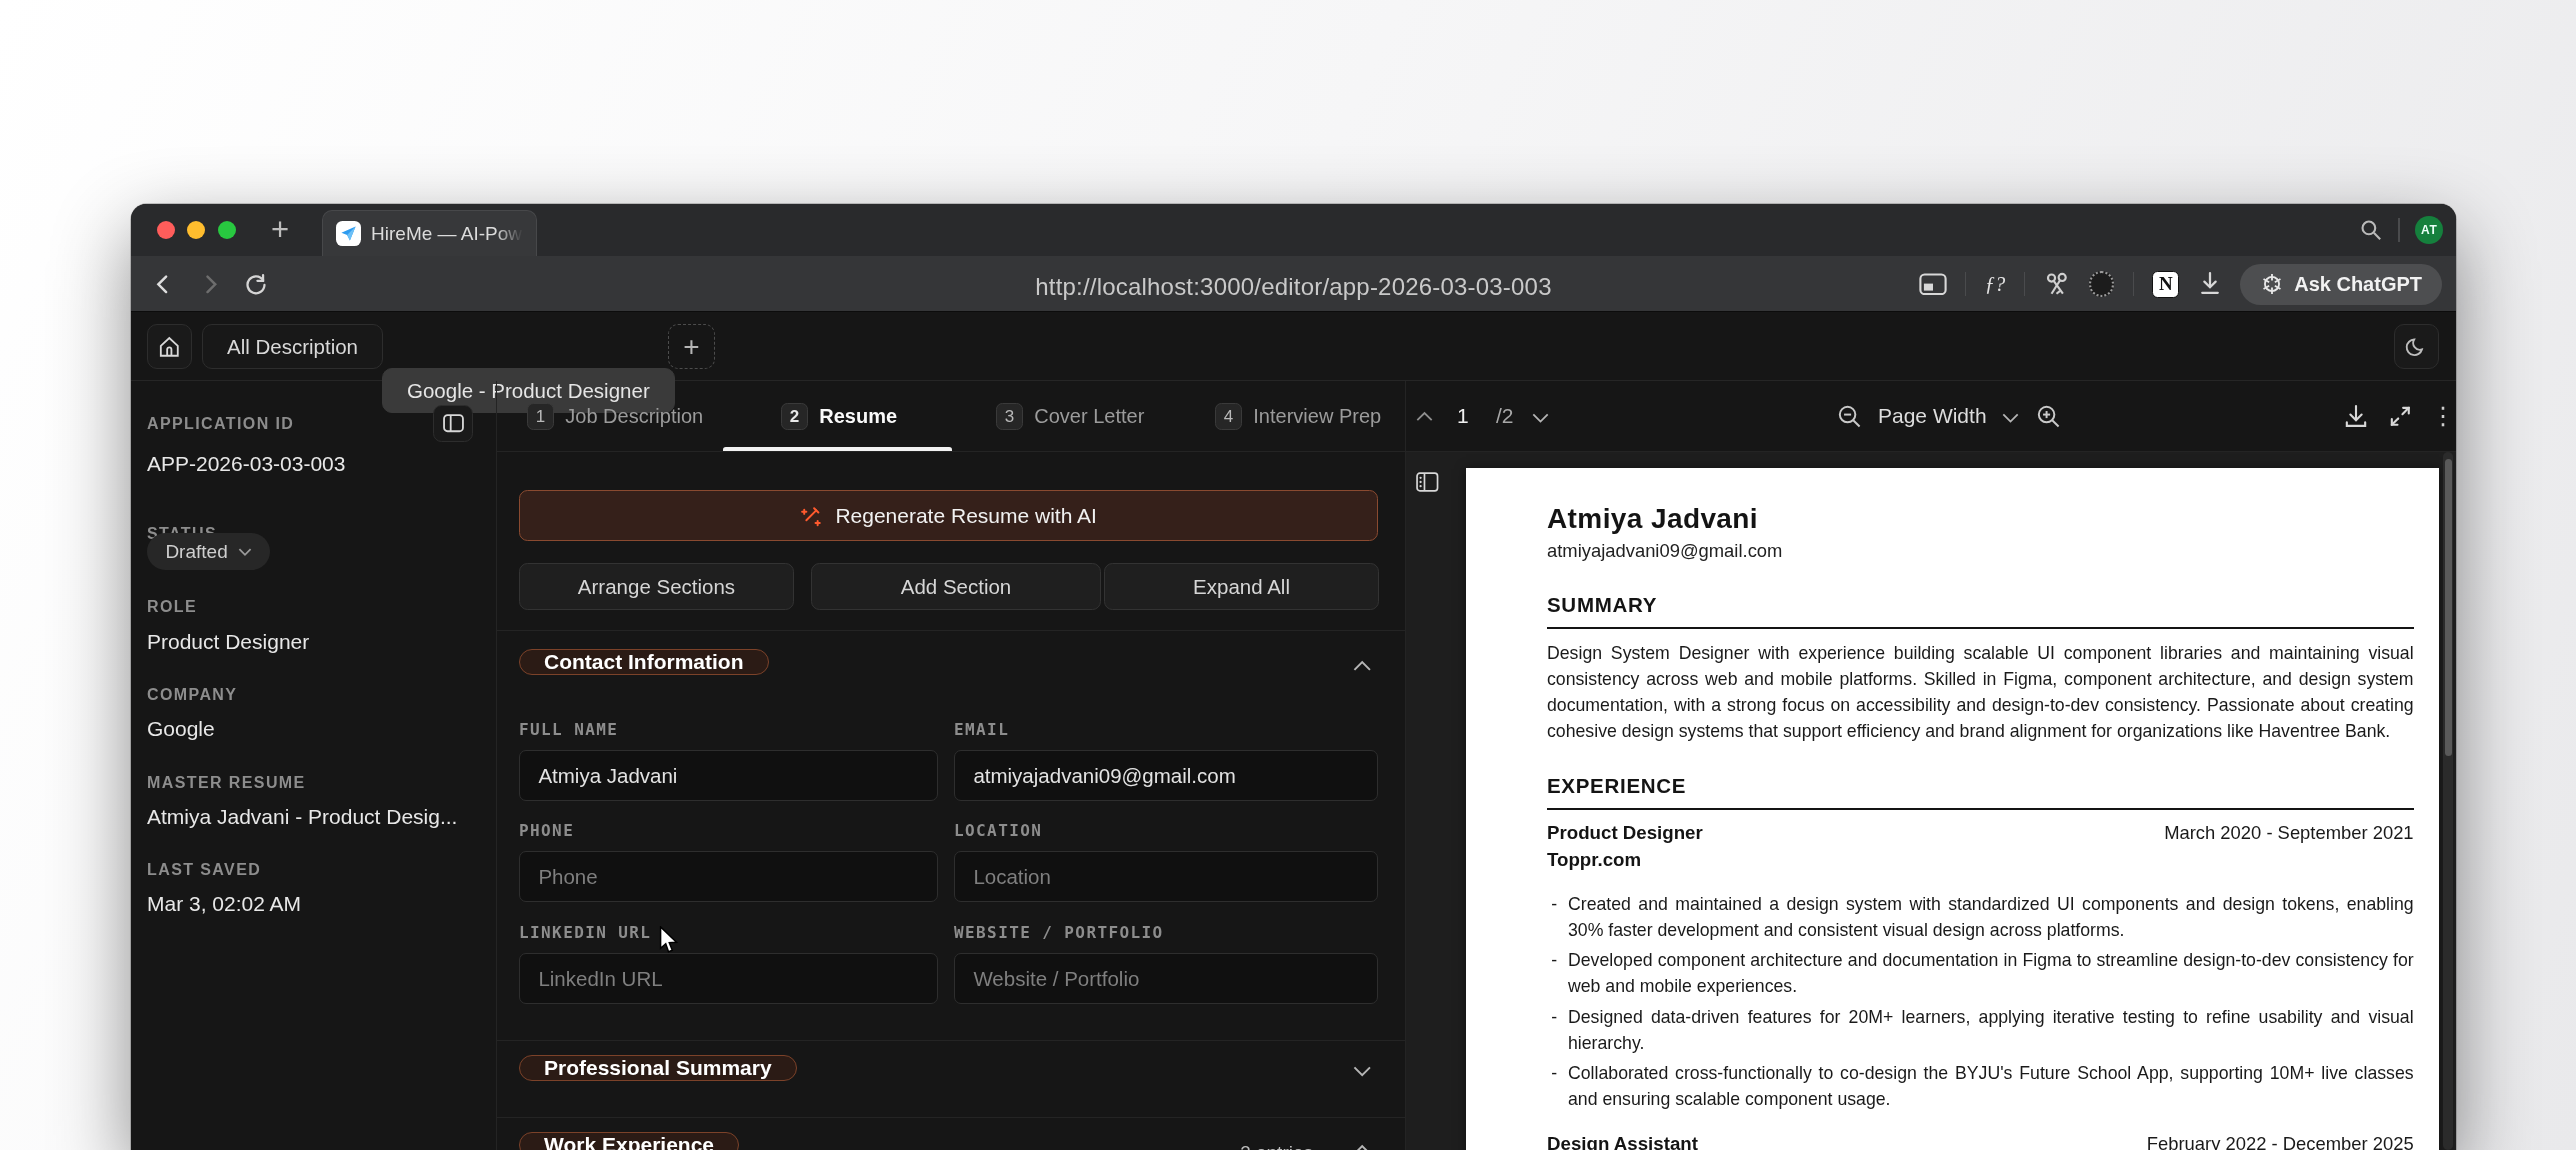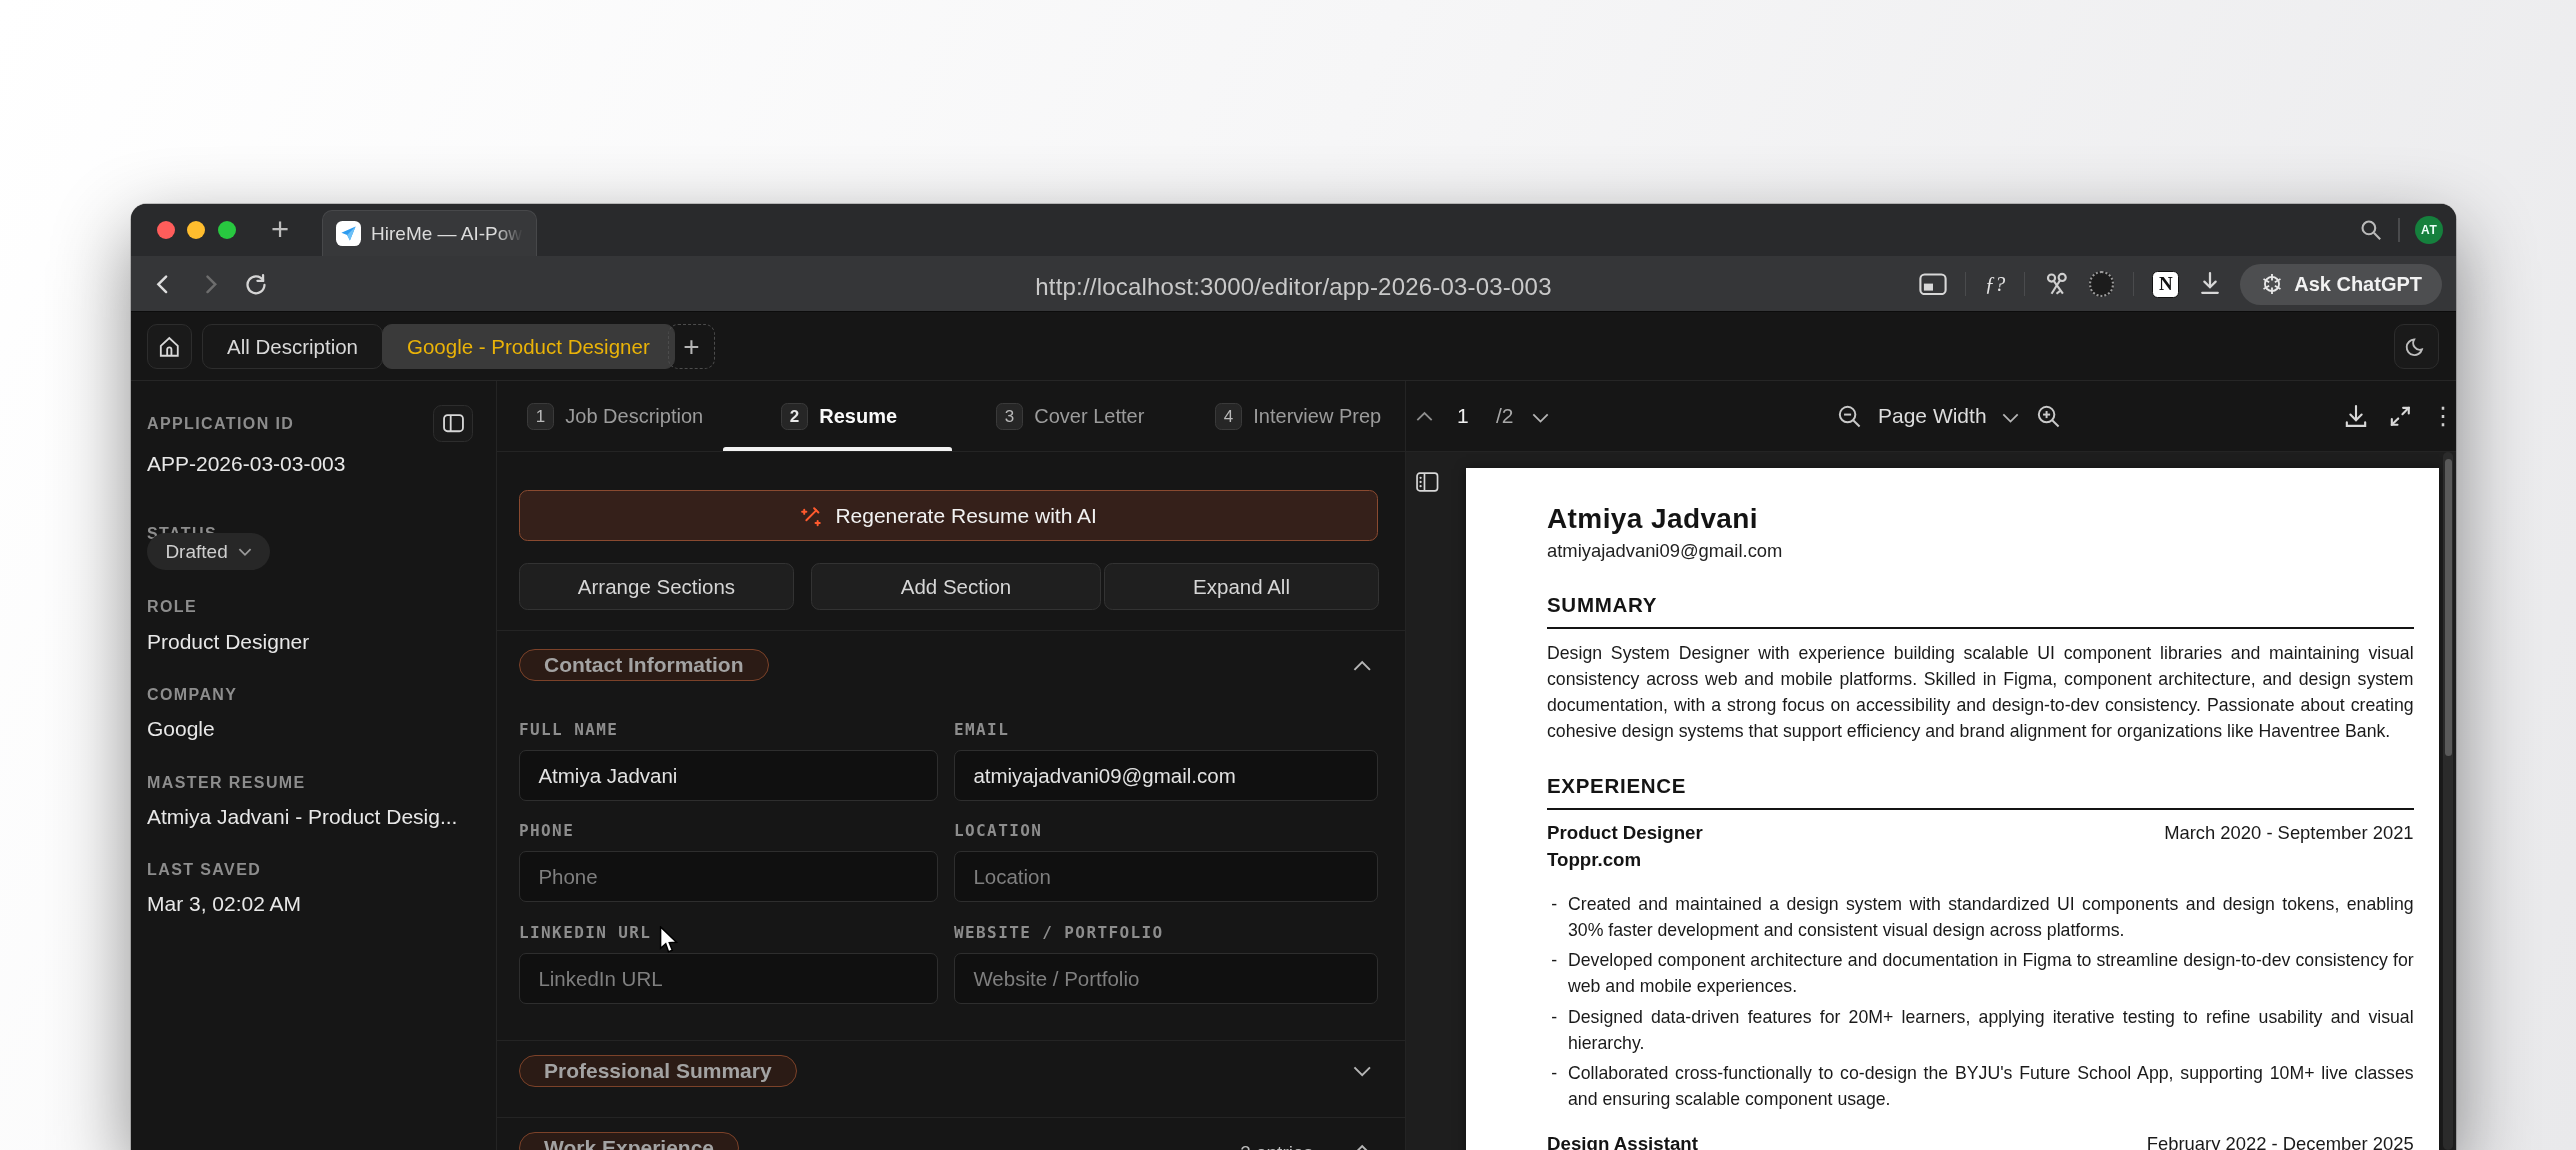--- a/index.html
+++ b/index.html
@@ -42,21 +42,21 @@
   .fntq { font-family:"Liberation Serif",serif; font-style:italic; font-size:20.5px; color:#e3e3e3; }
   .askgpt { height:41px; border-radius:705px; background:#4d4e50; display:flex; align-items:center; gap:10px;
             padding:0 20px; font-size:20px; font-weight:bold; color:#f2f2f2; }
   
   .app { position:absolute; left:0; top:109px; right:0; bottom:0; background:#161616; }
   .app-header { position:absolute; left:0; top:0; width:100%; height:68px; border-bottom:0.7px solid #262626; }
   .sqbtn { position:absolute; top:11.3px; width:45px; height:45px; border:0.7px solid #2d2d2d; border-radius:10px;
            background:#1a1a1a; display:flex; align-items:center; justify-content:center; }
   .hdr-pill { position:absolute; top:11.3px; height:45px; border:0.7px solid #2d2d2d; border-radius:10px; background:#181818;
               display:flex; align-items:center; padding:0 24px; font-size:20.5px; color:#d9d9d9; }
-  .hdr-pill.active { background:#3a3a3a; border-color:#3a3a3a; color:#eab308; }
+  .hdr-pill.active { background:#3a3a3a; border-color:#3a3a3a; color:#e5e5e5;margin-top:44px; }
   .hdr-plus { position:absolute; top:11.3px; width:47px; height:45px; border:1.4px dashed #4c4c4c; border-radius:10px;
               color:#b5b5b5; font-size:28px; font-weight:300; display:flex; align-items:center; justify-content:center; background:transparent;}
   .app-body { position:absolute; left:0; top:68px; right:0; bottom:0; }
   
   .sidebar { position:absolute; left:0; top:0; width:366px; height:100%; border-right:0.7px solid #242424; }
   .mono-label { font-family:Liberation Sans, sans-serif; font-size:16px; font-weight:bold; letter-spacing:1.4px; color:#8d8d8d; position:absolute; left:16px; white-space:nowrap; }
   .side-val { position:absolute; left:16px; font-size:21px; color:#e8e8e8; white-space:nowrap; max-width:332px; overflow:hidden; }
   .status-pill { position:absolute; left:16px; height:37px; border-radius:705px; background:#272727; color:#cfcfcf;
                  font-size:19px; display:flex; align-items:center; gap:10px; padding:0 18.4px; }
   .collapse-btn { position:absolute; left:302px; top:24px; width:40px; height:37px; border:0.7px solid #2d2d2d; border-radius:8.5px; background:#1a1a1a; display:flex; align-items:center; justify-content:center;}
@@ -68,22 +68,22 @@
                color:#b9b9b9; font-size:17px; display:flex; align-items:center; justify-content:center; }
   .etab.active { color:#fafafa; font-weight:bold; }
   .etab.active .num { color:#e8e8e8; }
   .tab-underline { position:absolute; left:226px; bottom:0; width:229px; height:4.2px; background:#f2f2f2; border-radius:2.8px 2.8px 0 0; }
   .regen { position:absolute; left:22px; top:109px; width:859px; height:51px; border-radius:8.5px;
            background:#35201a; border:1.4px solid #8a4a30; display:flex; align-items:center; justify-content:center; gap:12.7px;
            color:#f1f1f1; font-size:21px; }
   .btn3 { position:absolute; top:182px; height:47px; border-radius:8.5px; background:#1f1f1f; border:0.7px solid #333;
           display:flex; align-items:center; justify-content:center; font-size:20.5px; color:#d6d6d6; }
   .hdiv { position:absolute; left:0; width:100%; height:0.7px; background:#242424; }
-  .section-pill { position:absolute; height:32px; border-radius:705px; background:#2b1b15; border:1.4px solid #7c4229;
-                  display:flex; align-items:center; padding:0 24px; font-size:21px; font-weight:bold; color:#a3a3a3; }
+  .section-pill { position:absolute; height:26px; border-radius:705px; background:#2b1b15; border:1.4px solid #7c4229;
+                  display:flex; align-items:center; padding:0 24px; font-size:21px; font-weight:bold; color:#ffffff; }
   .chev { position:absolute; color:#b5b5b5; }
   .f-label { position:absolute; font-family:"DejaVu Sans Mono", monospace; font-size:16px; font-weight:bold; letter-spacing:1.4px; color:#8d8d8d; white-space:nowrap;}
   .f-input { position:absolute; height:51px; border-radius:7px; background:#101010; border:0.7px solid #2e2e2e;
              color:#e3e3e3; font-size:20.5px; padding:0 18.4px; font-family:"Liberation Sans",sans-serif; outline:none; width:419px;}
   .f-input::placeholder { color:#7f7f7f; }
   .entries { position:absolute; right:92px; font-size:19px; color:#bdbdbd; }
   
   .preview { position:absolute; left:1275px; top:0; right:0; height:100%; }
   .pdfbar { position:absolute; left:0; top:0; width:100%; height:71px; border-bottom:0.7px solid #242424; background:#161616; }
   .pdfbar .txt { position:absolute; top:22.6px; font-size:21px; }

